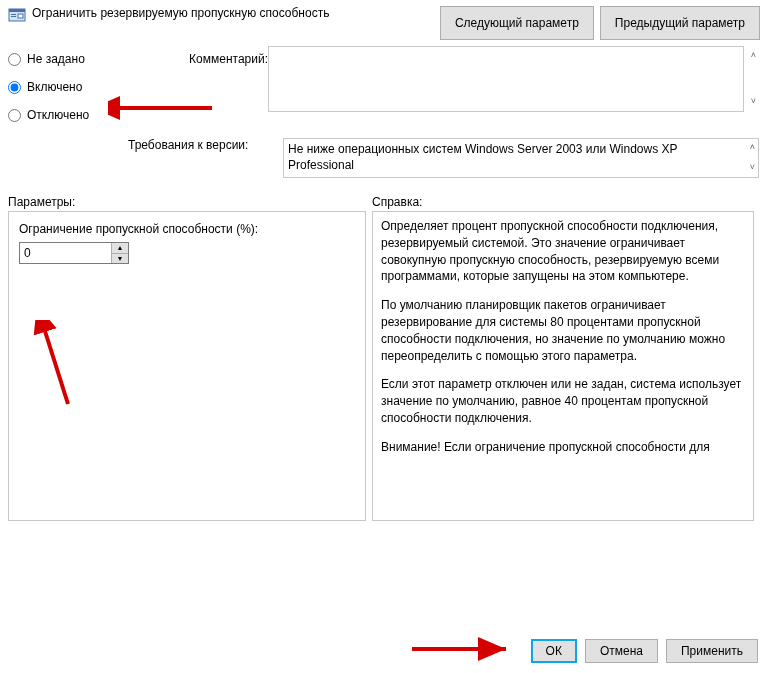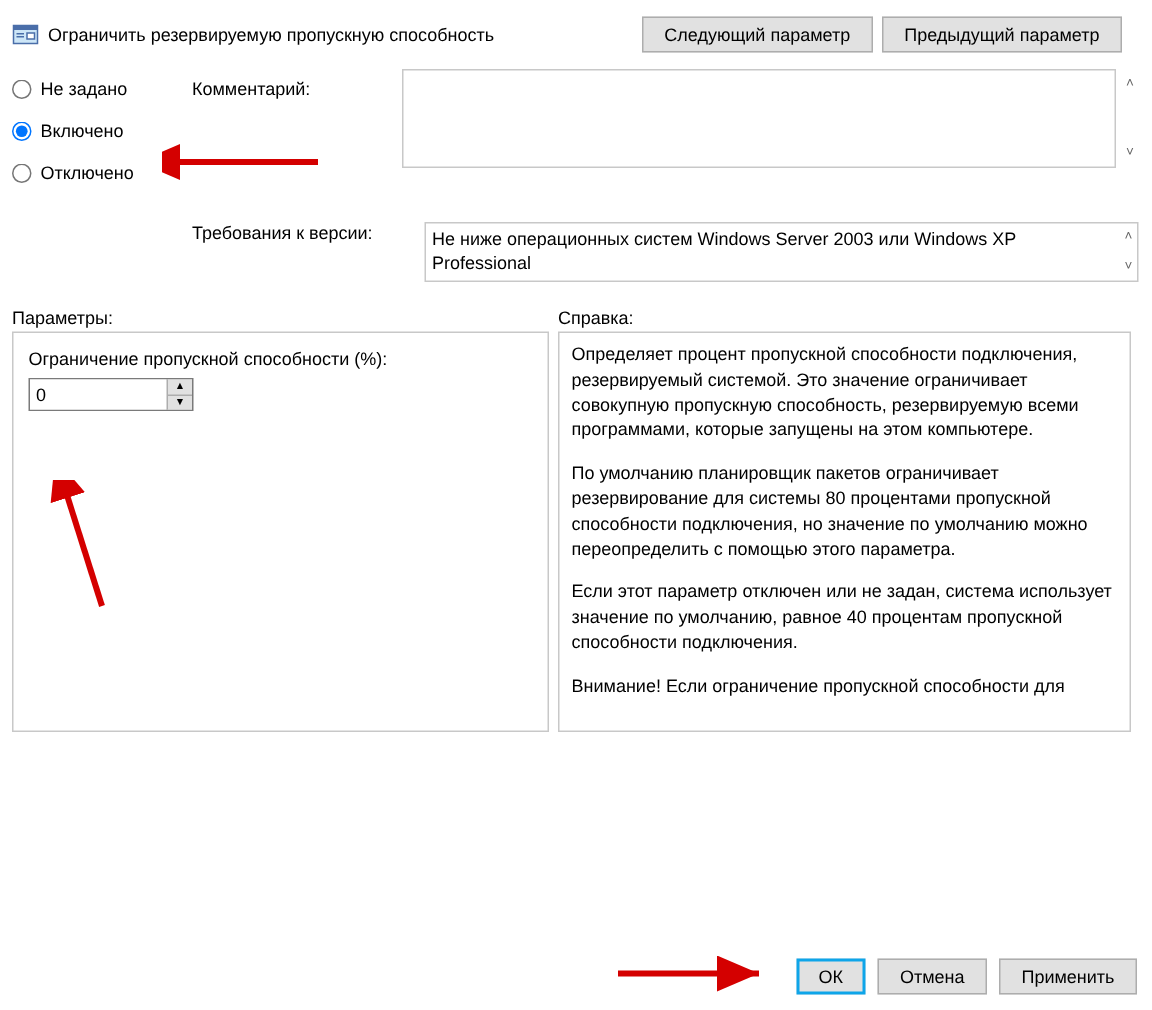--- a/index.html
+++ b/index.html
@@ -1,37 +1,37 @@
 <!DOCTYPE html>
 <html><head>
 <meta charset="utf-8">
 <style>
 html,body{margin:0;padding:0;font-family:"Segoe UI",Tahoma,sans-serif;font-size:12px;color:#000;background:#fff;}
 body{width:768px;height:673px;box-sizing:border-box;position:relative;}
-.header-row{display:flex;align-items:center;padding:6px 20px 0 8px;height:34px;}
+.header-row{display:flex;padding:6px 8px 0 8px;height:34px;}
 .icon-slot{width:18px;height:18px;margin-right:6px;flex-shrink:0;}
 .title{color:#000;font-size:12px;flex:1;}
 .nav-buttons{display:flex;gap:6px;margin-left:auto;}
 button.win-btn{font-family:inherit;font-size:12px;background:#e1e1e1;border:1px solid #adadad;padding:4px 14px;min-height:22px;box-sizing:border-box;}
 button.win-btn.hl{border:2px solid #0ea5e9;padding:3px 13px;}
 .config-area{padding:6px 8px 0 8px;}
 .config-row1{display:flex;align-items:flex-start;}
 .radio-col{width:120px;padding-top:6px;}
 .radio-item{display:flex;align-items:center;margin-bottom:14px;}
 .radio-item input{margin:0 6px 0 0;}
-.label-col{width:140px;padding-top:6px;}
+.label-col{width:140px;padding-top:6px;text-align:right;}
 .field-col{flex:1;}
 textarea.comment{width:476px;height:66px;border:1px solid #c8c8c8;resize:none;font-family:inherit;font-size:12px;padding:2px;box-sizing:border-box;background:#fff;}
-.req-row{display:flex;margin-top:12px;}
+.req-row{display:flex;margin-top:2px;}
 .req-label{width:155px;padding-left:120px;box-sizing:content-box;}
 textarea.reqs{width:476px;height:40px;border:1px solid #c8c8c8;resize:none;font-family:inherit;font-size:12px;padding:2px 16px 2px 4px;box-sizing:border-box;background:#fff;line-height:1.35;}
 .labels-row{display:flex;padding:14px 8px 2px 8px;}
 .labels-row .l1{width:364px;}
 .panels-row{display:flex;padding:0 8px;gap:6px;}
-.panel{border:1px solid #c8c8c8;background:#fff;box-sizing:border-box;height:267px;overflow:hidden;}
+.panel{border:1px solid #c8c8c8;background:#fff;box-sizing:border-box;height:310px;overflow:hidden;}
 .panel-left{width:358px;padding:10px;}
 .panel-right{width:382px;padding:6px 8px;overflow:auto;line-height:1.4;}
 .bw-label{margin-bottom:6px;}
 .spinner-wrap{display:flex;width:110px;height:22px;border:1px solid #7a7a7a;background:#fff;box-sizing:border-box;}
 .spinner-wrap input{flex:1;border:none;outline:none;font-family:inherit;font-size:12px;padding:0 4px;min-width:0;}
 .spinner-btns{display:flex;flex-direction:column;width:16px;border-left:1px solid #adadad;}
 .spinner-btns div{flex:1;display:flex;align-items:center;justify-content:center;font-size:7px;line-height:1;background:#e1e1e1;cursor:pointer;}
 .spinner-btns div:first-child{border-bottom:1px solid #adadad;}
 .help-text p{margin:0 0 12px 0;}
 .footer{position:absolute;bottom:10px;right:10px;display:flex;gap:8px;align-items:center;}

